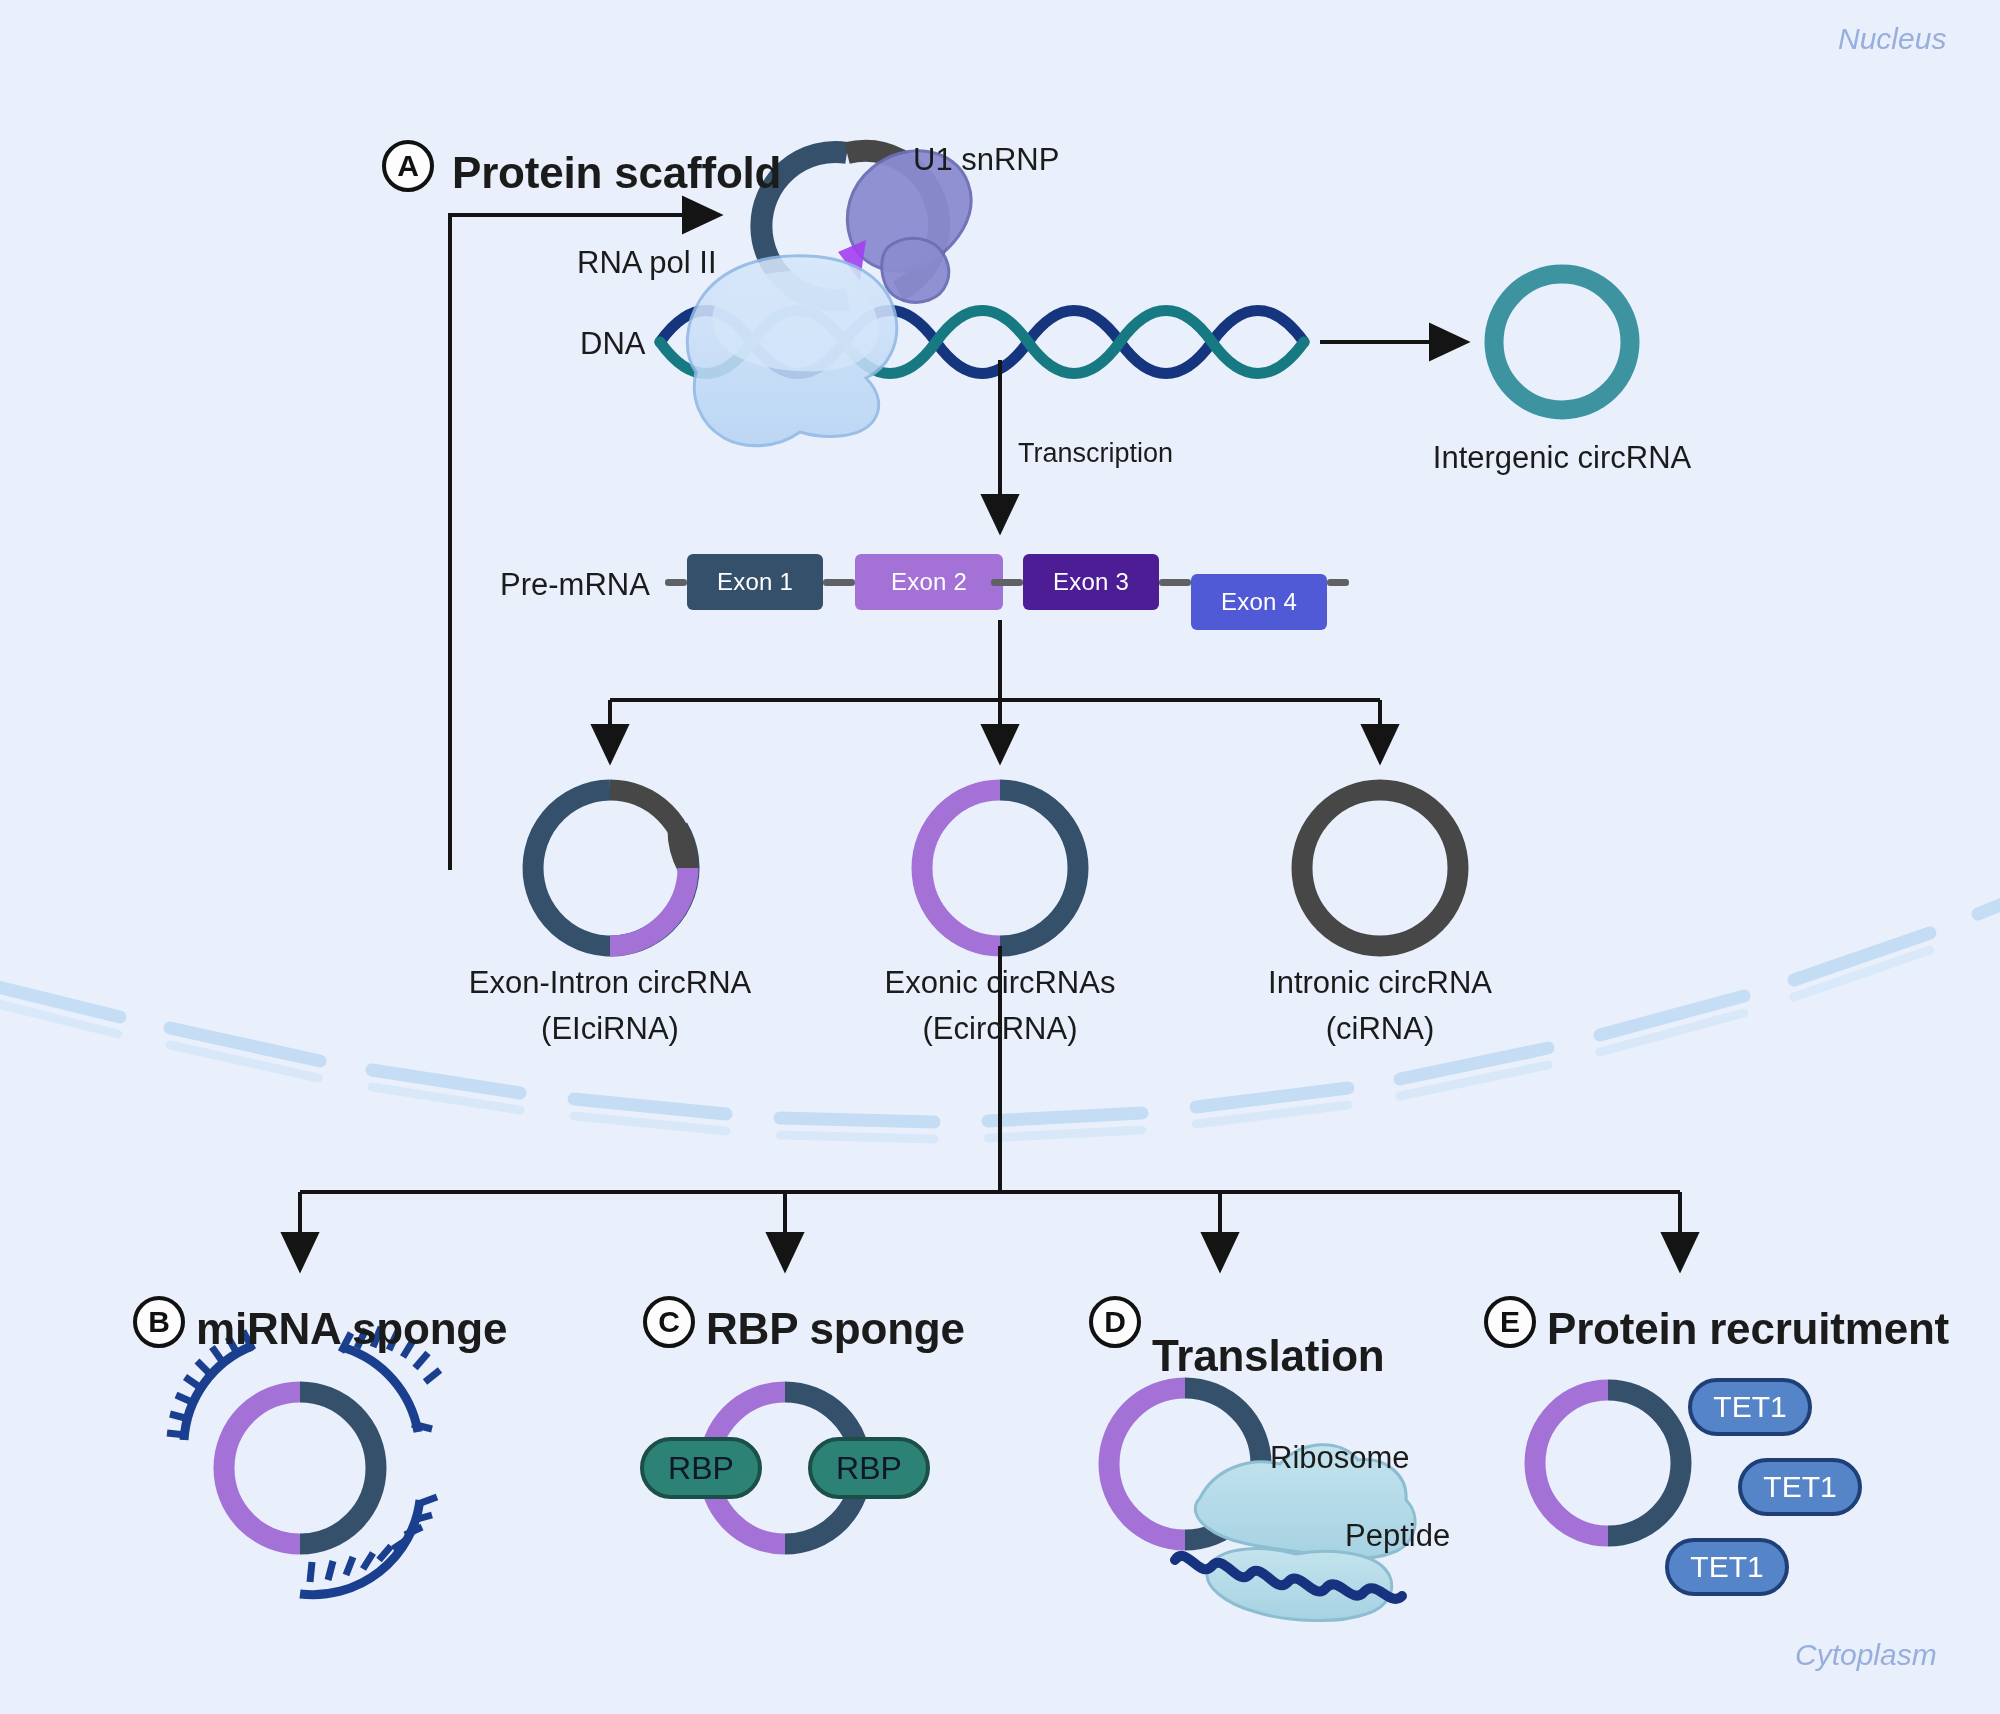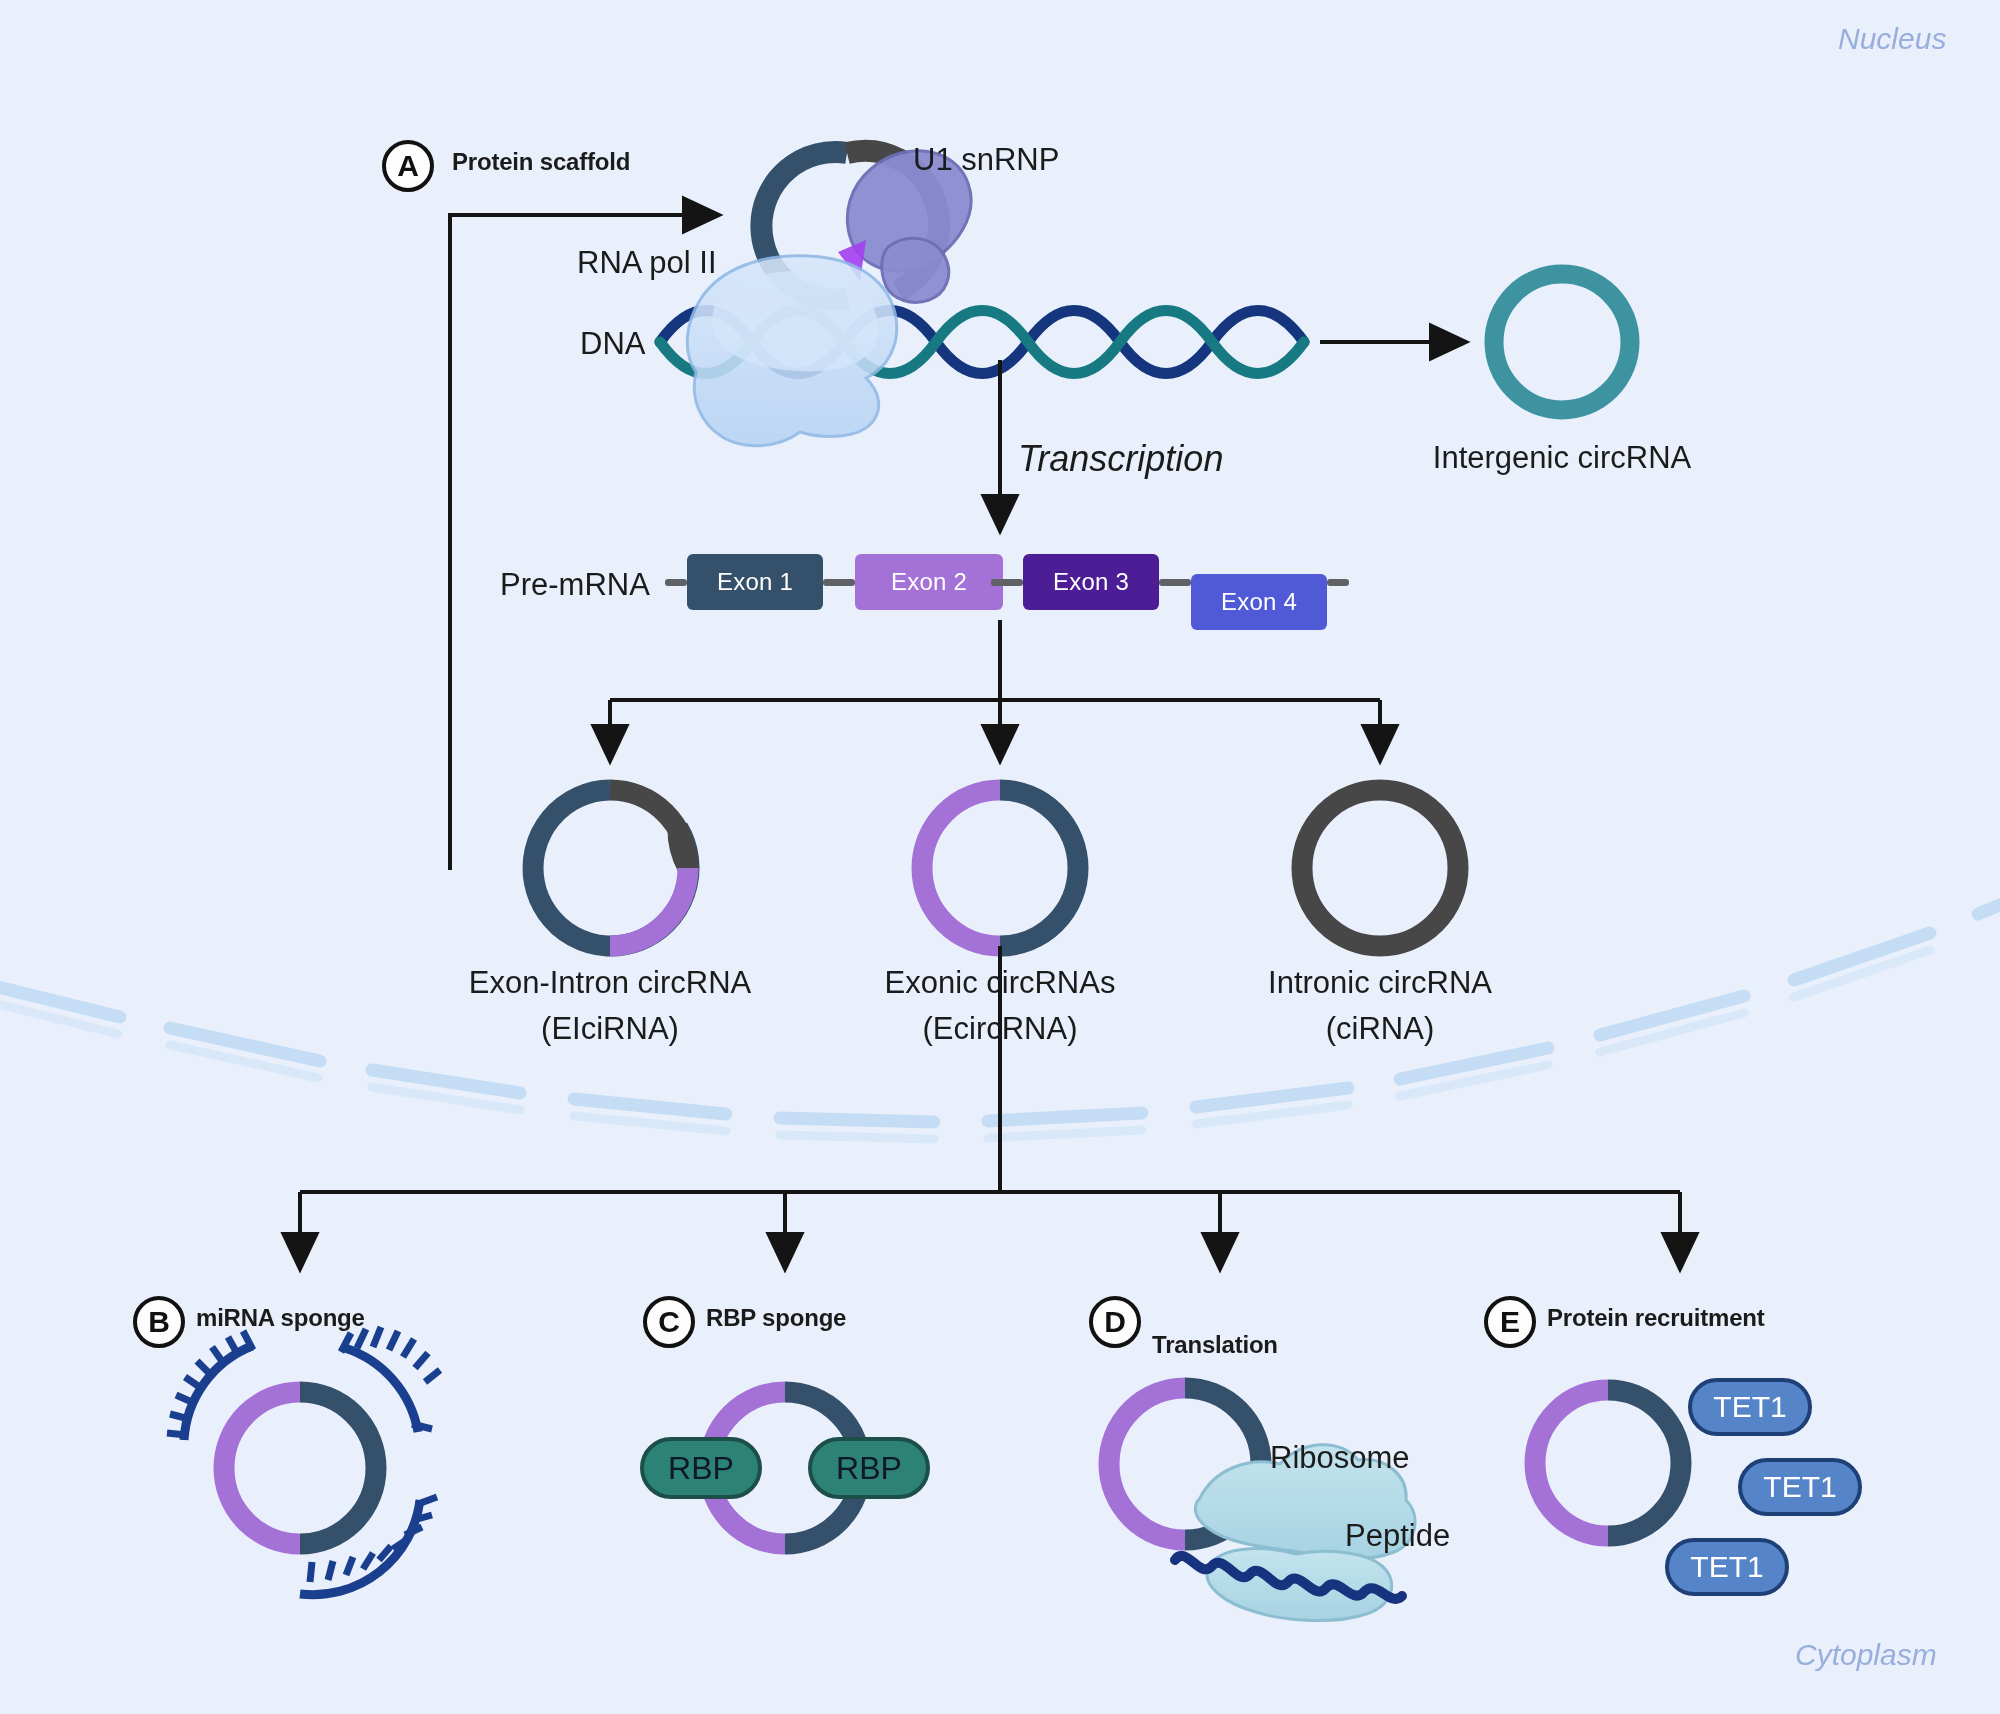--- a/index.html
+++ b/index.html
@@ -8,22 +8,22 @@
     background:#e9f0fb;
     font-family:"Liberation Sans", sans-serif;
     overflow:hidden;
     position:relative;
   }
   #stage{position:absolute;left:0;top:0;width:2000px;height:1714px;}
   .svgroot{position:absolute;left:0;top:0;width:2000px;height:1714px;}
 
   .lbl{position:absolute;color:#1b1b1b;white-space:nowrap;}
   .lbl.big{font-size:31px;}
-  .lbl.bold{font-weight:bold;font-size:24px;letter-spacing:-0.2px;}
-  .lbl.ital{font-style:italic;font-size:36px;}
+  .lbl.bold{font-weight:bold;font-size:44px;letter-spacing:-0.2px;}
+  .lbl.ital{font-size:27px;}
   .lbl.comp{font-style:italic;font-size:30px;color:#98aedd;}
   .lbl.ctr{text-align:center;transform:translateX(-50%);}
 
   .badge{
     position:absolute;width:52px;height:52px;border-radius:50%;
     background:#fdfdfd;border:4px solid #111;
     display:flex;align-items:center;justify-content:center;
     font-weight:bold;font-size:30px;color:#111;
     box-sizing:border-box;
   }

